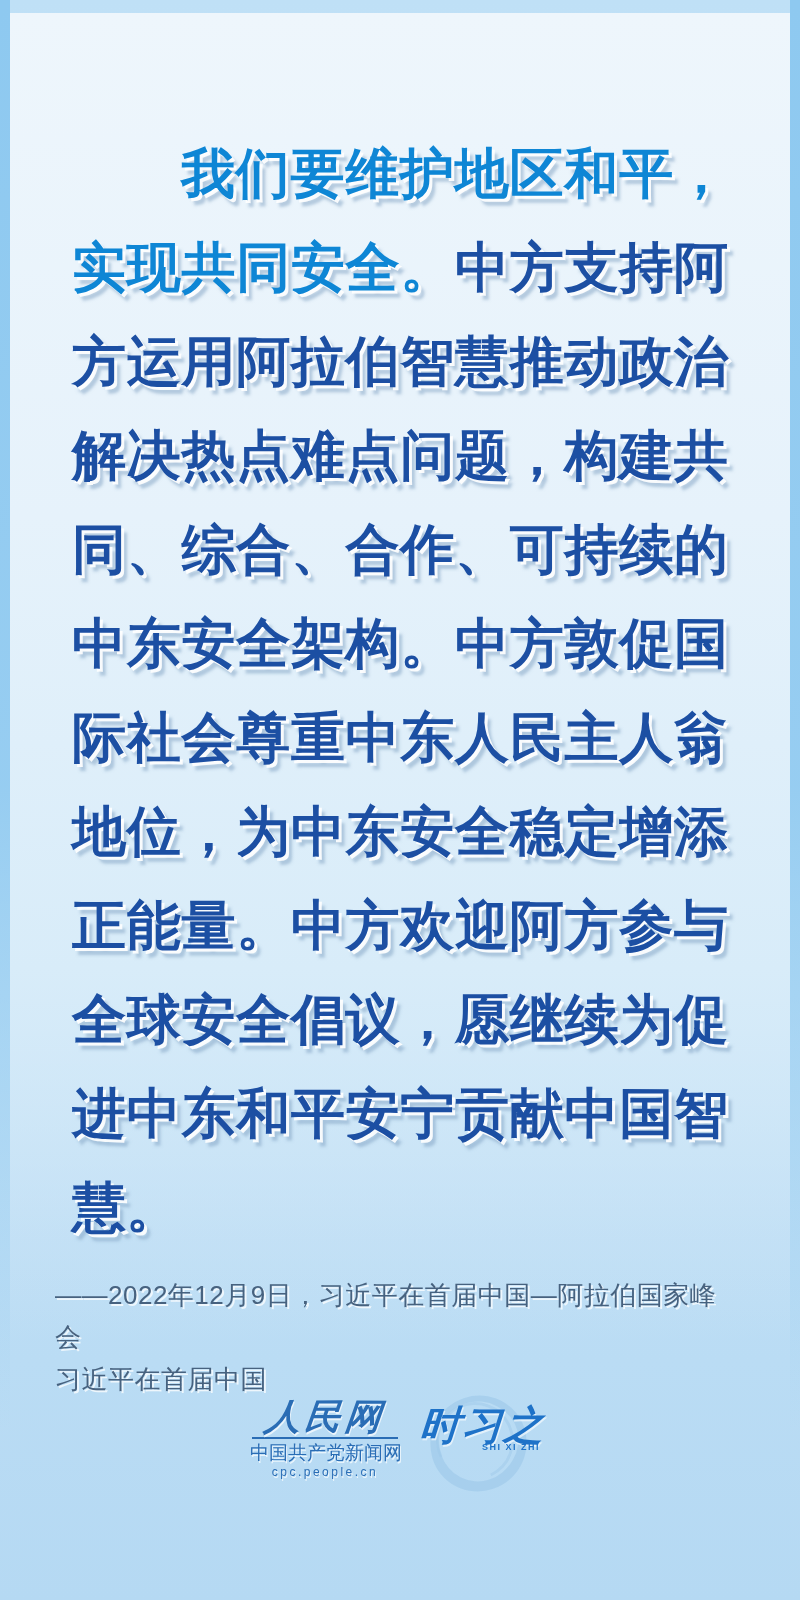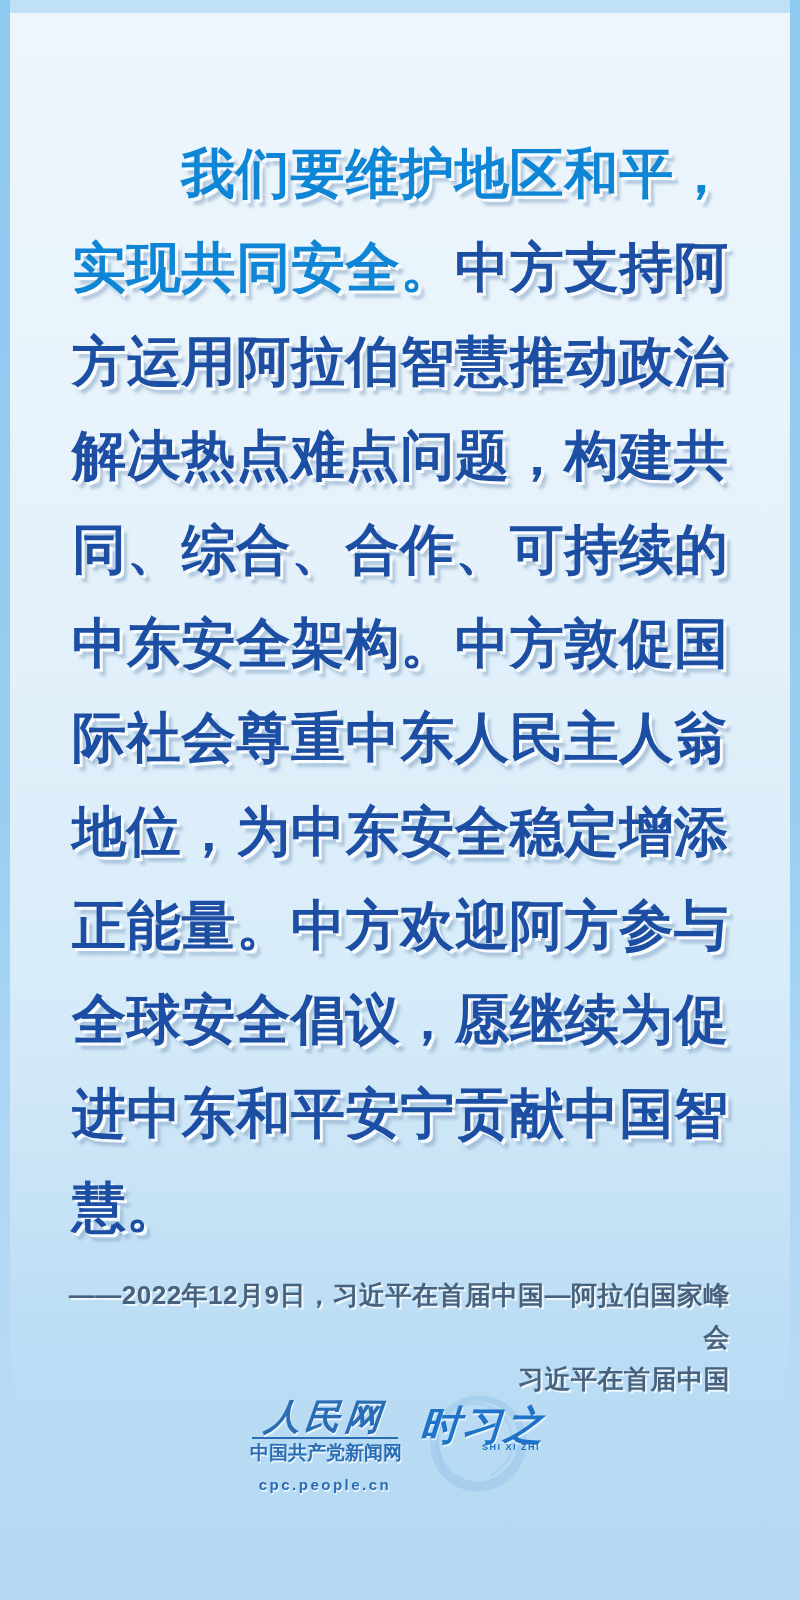--- a/index.html
+++ b/index.html
@@ -28,40 +28,39 @@
     display: flex; justify-content: space-between; align-items: center;
     height: 94px; font-size: 54px; line-height: 94px; white-space: nowrap;
   }
   .q-line.q-indent { padding-left: 109px; }
   .q-line.q-last { justify-content: flex-start; }
   .ch { display: block; }
   .ch.light { color: var(--textLight); }
   .ch.dark { color: var(--textDark); }
   .attr {
     position: absolute; left: 55px; right: 70px; top: 1274px;
-    text-align: right; font-size: 26px; line-height: 42px;
+    text-align: left; font-size: 26px; line-height: 42px;
     color: var(--attribution); letter-spacing: 0.5px;
     text-shadow: 2px 2px 0 rgba(255,255,255,0.75);
-    font-weight: bold;
   }
   .footer { position: absolute; left: 0; top: 1390px; width: 800px; height: 180px; }
   .people {
     position: absolute; left: 250px; top: 8px; width: 150px;
     text-align: center; color: var(--peopleLogo);
     text-shadow: 1px 2px 0 rgba(255,255,255,0.7);
   }
   .people .script {
     font-family: "Liberation Serif", "DejaVu Serif", serif;
     font-style: italic; font-weight: bold;
     font-size: 36px; line-height: 38px; letter-spacing: 4px;
     transform: skewX(-6deg);
   }
   .people .rule { height: 2px; background: var(--peopleLogo); margin: 1px 2px 3px 2px; }
-  .people .name { font-size: 19px; font-weight: bold; white-space: nowrap; line-height: 21px; }
-  .people .url { font-size: 15px; font-weight: bold; letter-spacing: 2.5px; line-height: 16px; margin-top: 14px; white-space: nowrap; }
+  .people .name { font-size: 19px; font-weight: normal; white-space: nowrap; line-height: 21px; }
+  .people .url { font-size: 12px; font-weight: normal; letter-spacing: 2.5px; line-height: 16px; margin-top: 1px; white-space: nowrap; }
   .sxz { position: absolute; left: 420px; top: 14px; width: 140px; height: 150px; color: var(--shixizhiLogo); }
   .sxz .ring {
     position: absolute; left: 10px; top: -8px; width: 80px; height: 80px;
     border: 10px solid var(--ring); border-radius: 50%;
     border-top-width: 5px; border-right-width: 7px;
     opacity: 0.65; transform: rotate(-40deg);
   }
   .sxz .ring2 {
     position: absolute; left: 16px; top: -2px; width: 72px; height: 72px;
     border: 3px solid var(--ring); border-radius: 50%;

